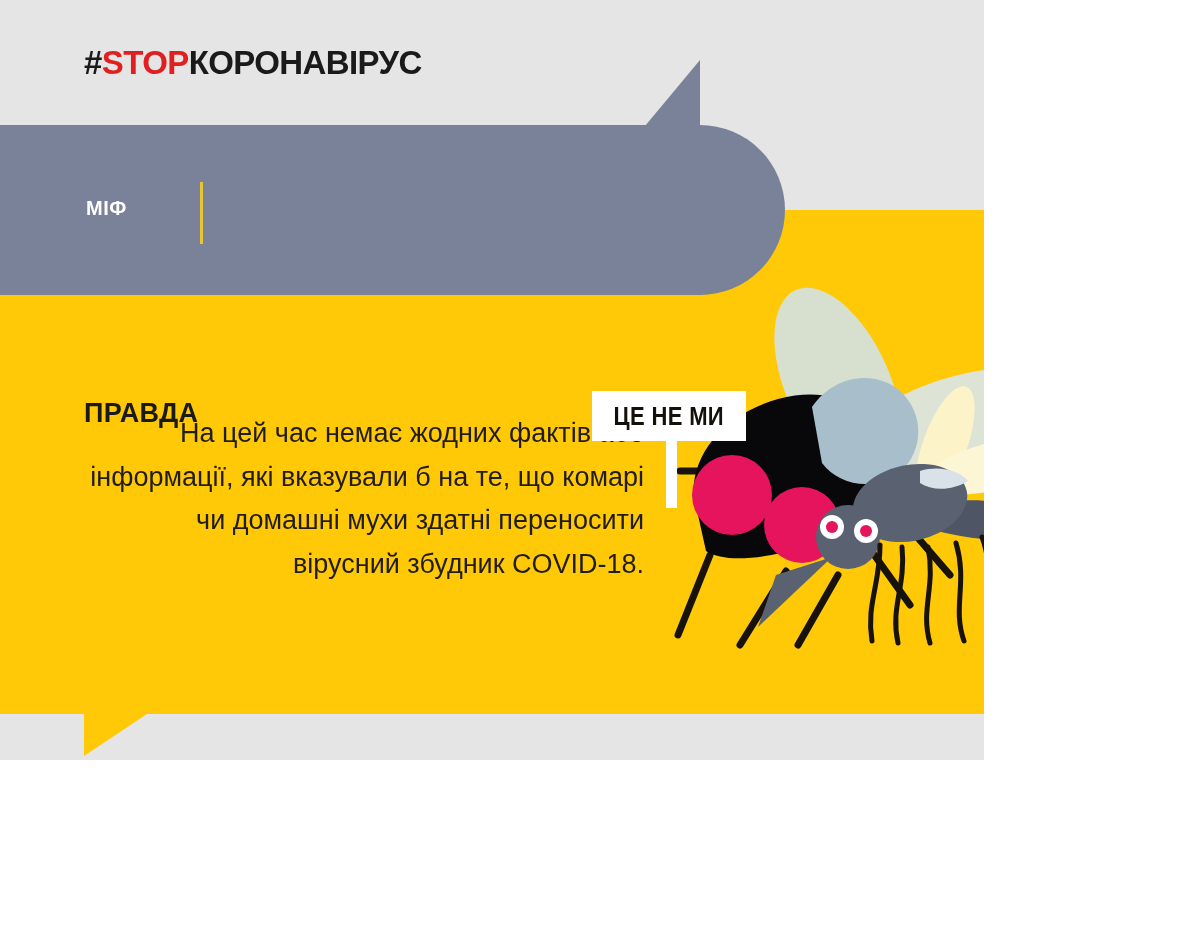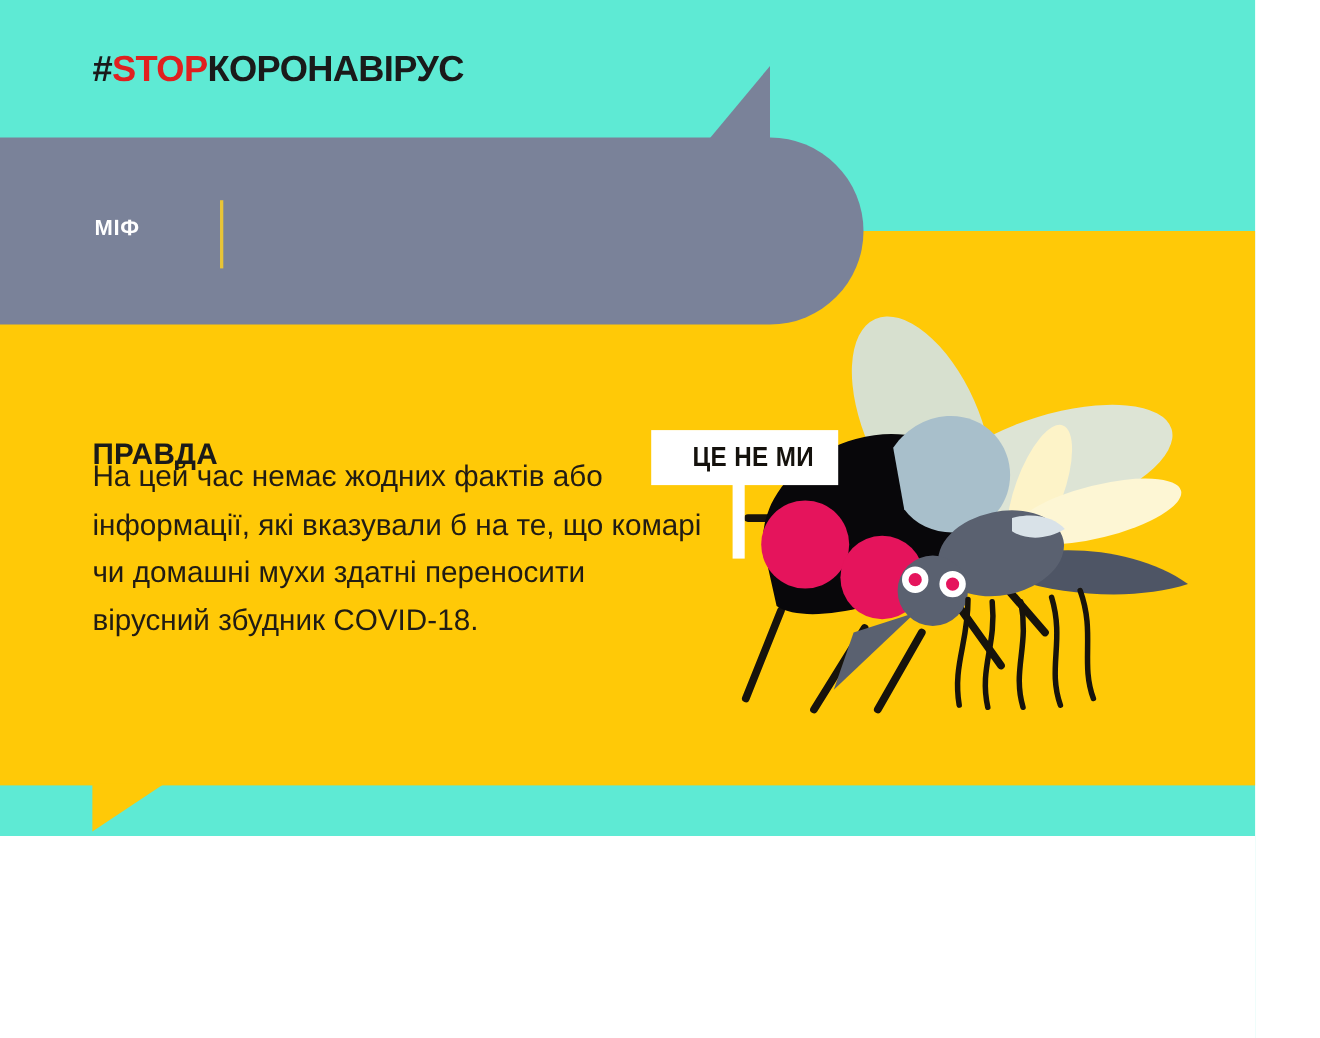--- a/index.html
+++ b/index.html
@@ -5,24 +5,25 @@
   html, body {
     margin: 0;
     padding: 0;
     background: #ffffff;
   }
   body {
     font-family: "Liberation Sans", sans-serif;
   }
   #poster {
     position: relative;
-    width: 1141px;
+    width: 984px;
     height: 944px;
-    background: #5eead4;
+    background: #e5e5e5;
     overflow: hidden;
+    text-align: right;
   }
 
   
   .hashtag {
     position: absolute;
     left: 84px;
     top: 44px;
     font-size: 33px;
     font-weight: 700;
     letter-spacing: -0.6px;
@@ -149,21 +150,20 @@
     position: absolute;
     left: 592px;
     top: 391px;
     width: 154px;
     height: 50px;
     background: #ffffff;
     z-index: 6;
     display: flex;
     align-items: center;
     justify-content: center;
-    padding-left: 16px;
   }
   .sign-text {
     font-size: 25px;
     font-weight: 700;
     color: #14110c;
     letter-spacing: 0.4px;
     transform: scaleX(0.88);
   }
 
   

